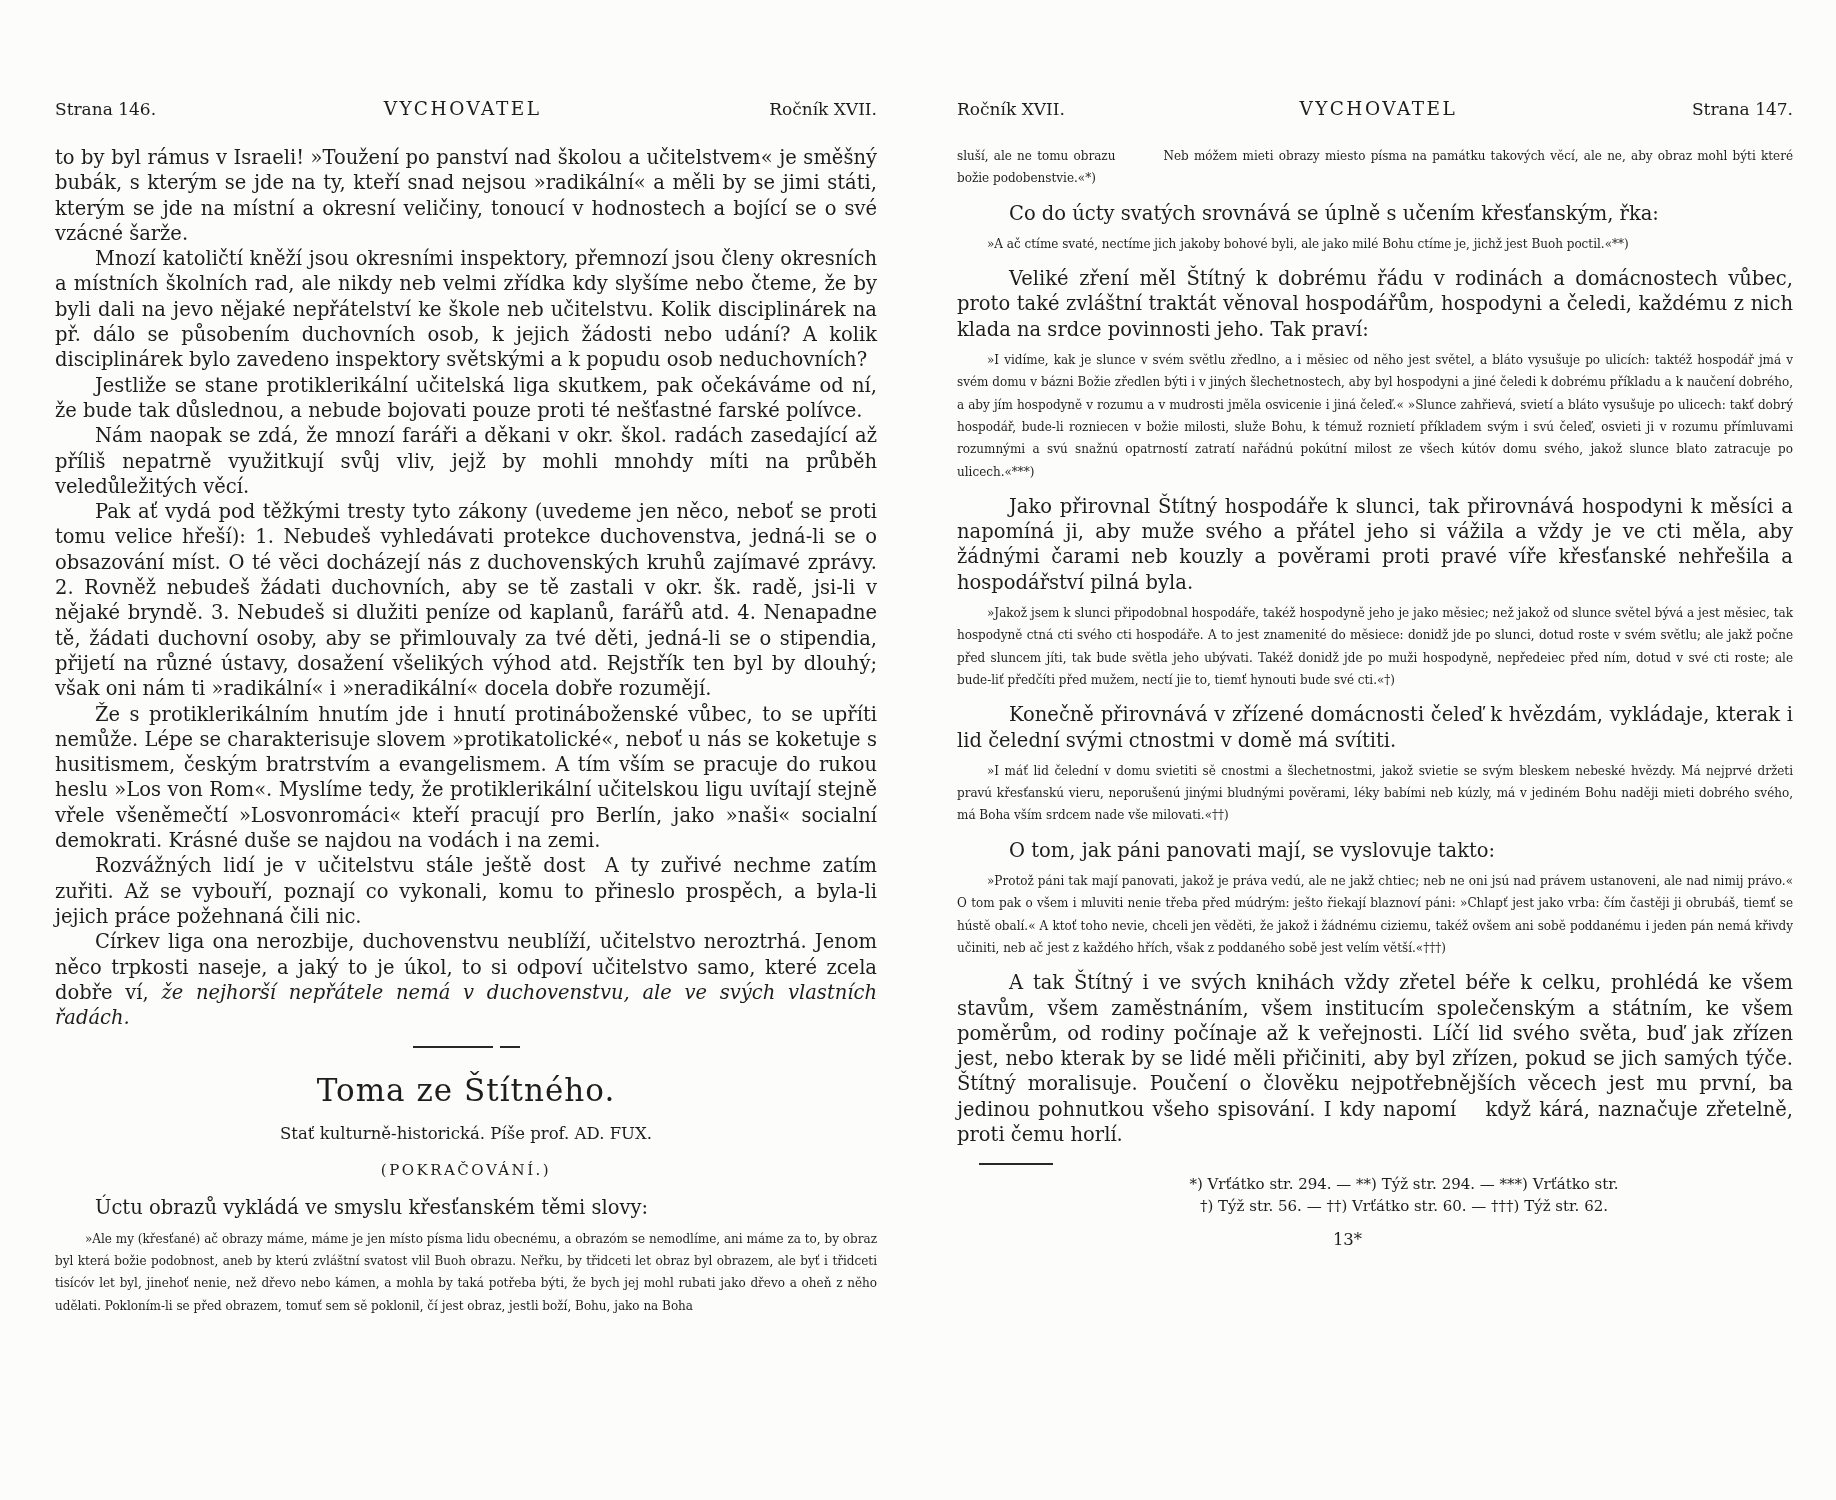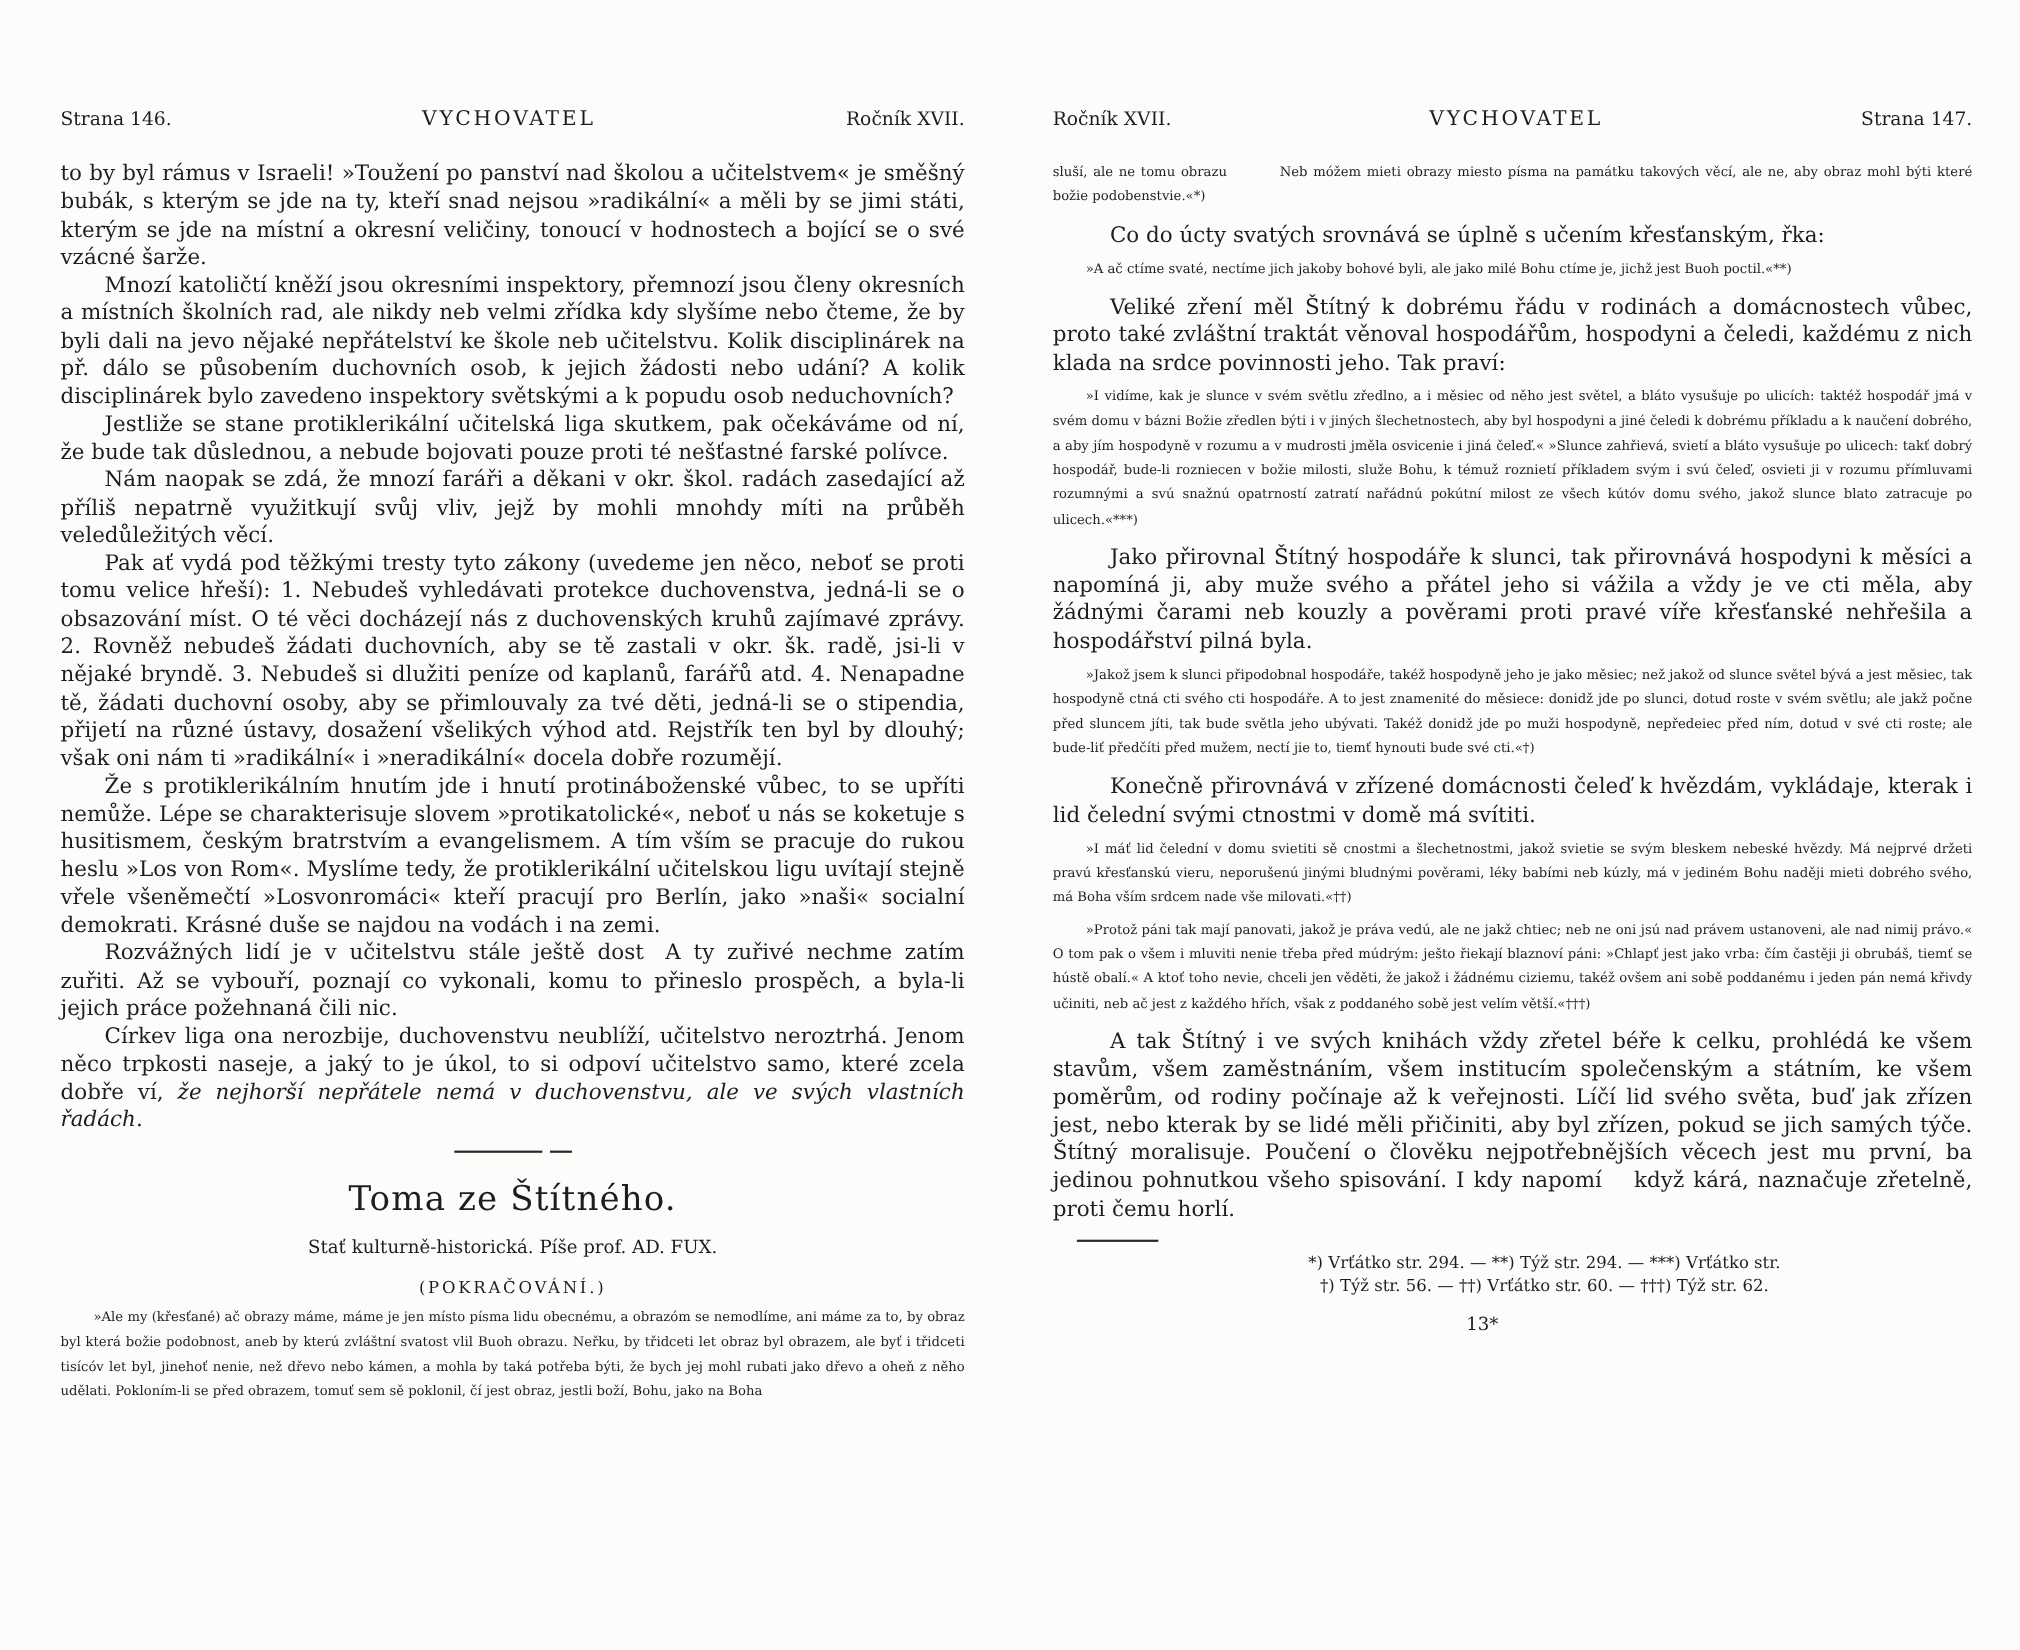--- a/index.html
+++ b/index.html
@@ -89,40 +89,42 @@
 
   <div class="divider">
     <span class="seg seg-long"></span>
     <span class="seg seg-short"></span>
   </div>
 
   <h1 class="article-title">Toma ze Štítného.</h1>
   <div class="article-subtitle">Stať kulturně-historická. Píše prof. AD. FUX.</div>
   <div class="article-continuation">(POKRAČOVÁNÍ.)</div>
 
+  <p class="para lead">Úctu obrazů vykládá ve smyslu křesťanském těmi slovy:</p>
   <p class="quote">»Ale my (křesťané) ač obrazy máme, máme je jen místo písma lidu obecnému, a obrazóm se nemodlíme, ani máme za to, by obraz byl která božie podobnost, aneb by kterú zvláštní svatost vlil Buoh obrazu. Neřku, by třidceti let obraz byl obrazem, ale byť i třidceti tisícóv let byl, jinehoť nenie, než dřevo nebo kámen, a mohla by taká potřeba býti, že bych jej mohl rubati jako dřevo a oheň z něho udělati. Pokloním-li se před obrazem, tomuť sem sě poklonil, čí jest obraz, jestli boží, Bohu, jako na Boha</p>
 </div>
 
 <div class="page" id="right-page">
   <div class="page-header">
     <span>Ročník XVII.</span>
     <span class="masthead">VYCHOVATEL</span>
     <span>Strana 147.</span>
   </div>
 
   <div>
     <p class="pq first">sluší, ale ne tomu obrazu    Neb móžem mieti obrazy miesto písma na památku takových věcí, ale ne, aby obraz mohl býti které božie podobenstvie.«*)</p>
     <p class="pn">Co do úcty svatých srovnává se úplně s učením křesťanským, řka:</p>
     <p class="pq">»A ač ctíme svaté, nectíme jich jakoby bohové byli, ale jako milé Bohu ctíme je, jichž jest Buoh poctil.«**)</p>
     <p class="pn">Veliké zření měl Štítný k dobrému řádu v rodinách a domácnostech vůbec, proto také zvláštní traktát věnoval hospodářům, hospodyni a čeledi, každému z nich klada na srdce povinnosti jeho. Tak praví:</p>
     <p class="pq">»I vidíme, kak je slunce v svém světlu zředlno, a i měsiec od něho jest světel, a bláto vysušuje po ulicích: taktéž hospodář jmá v svém domu v bázni Božie zředlen býti i v jiných šlechetnostech, aby byl hospodyni a jiné čeledi k dobrému příkladu a k naučení dobrého, a aby jím hospodyně v rozumu a v mudrosti jměla osvicenie i jiná čeleď.« »Slunce zahřievá, svietí a bláto vysušuje po ulicech: takť dobrý hospodář, bude-li rozniecen v božie milosti, služe Bohu, k témuž roznietí příkladem svým i svú čeleď, osvieti ji v rozumu přímluvami rozumnými a svú snažnú opatrností zatratí nařádnú pokútní milost ze všech kútóv domu svého, jakož slunce blato zatracuje po ulicech.«***)</p>
     <p class="pn">Jako přirovnal Štítný hospodáře k slunci, tak přirovnává hospodyni k měsíci a napomíná ji, aby muže svého a přátel jeho si vážila a vždy je ve cti měla, aby žádnými čarami neb kouzly a pověrami proti pravé víře křesťanské nehřešila a hospodářství pilná byla.</p>
     <p class="pq">»Jakož jsem k slunci připodobnal hospodáře, takéž hospodyně jeho je jako měsiec; než jakož od slunce světel bývá a jest měsiec, tak hospodyně ctná cti svého cti hospodáře. A to jest znamenité do měsiece: donidž jde po slunci, dotud roste v svém světlu; ale jakž počne před sluncem jíti, tak bude světla jeho ubývati. Takéž donidž jde po muži hospodyně, nepředeiec před ním, dotud v své cti roste; ale bude-liť předčíti před mužem, nectí jie to, tiemť hynouti bude své cti.«†)</p>
     <p class="pn">Konečně přirovnává v zřízené domácnosti čeleď k hvězdám, vykládaje, kterak i lid čelední svými ctnostmi v domě má svítiti.</p>
     <p class="pq">»I máť lid čelední v domu svietiti sě cnostmi a šlechetnostmi, jakož svietie se svým bleskem nebeské hvězdy. Má nejprvé držeti pravú křesťanskú vieru, neporušenú jinými bludnými pověrami, léky babími neb kúzly, má v jediném Bohu naději mieti dobrého svého, má Boha vším srdcem nade vše milovati.«††)</p>
+    <p class="pn">O tom, jak páni panovati mají, se vyslovuje takto:</p>
     <p class="pq">»Protož páni tak mají panovati, jakož je práva vedú, ale ne jakž chtiec; neb ne oni jsú nad právem ustanoveni, ale nad nimij právo.« O tom pak o všem i mluviti nenie třeba před múdrým: ješto řiekají blaznoví páni: »Chlapť jest jako vrba: čím častěji ji obrubáš, tiemť se hústě obalí.« A ktoť toho nevie, chceli jen věděti, že jakož i žádnému ciziemu, takéž ovšem ani sobě poddanému i jeden pán nemá křivdy učiniti, neb ač jest z každého hřích, však z poddaného sobě jest velím větší.«†††)</p>
     <p class="pn">A tak Štítný i ve svých knihách vždy zřetel béře k celku, prohlédá ke všem stavům, všem zaměstnáním, všem institucím společenským a státním, ke všem poměrům, od rodiny počínaje až k veřejnosti. Líčí lid svého světa, buď jak zřízen jest, nebo kterak by se lidé měli přičiniti, aby byl zřízen, pokud se jich samých týče. Štítný moralisuje. Poučení o člověku nejpotřebnějších věcech jest mu první, ba jedinou pohnutkou všeho spisování. I kdy napomí  když kárá, naznačuje zřetelně, proti čemu horlí.</p>
   </div>
 
   <div class="foot-rule"></div>
   <div class="footnotes">
     <p class="footnote-line" style="margin:0;">*) Vrťátko str. 294. — **) Týž str. 294. — ***) Vrťátko str.</p>
     <p class="footnote-line" style="margin:0;">†) Týž str. 56. — ††) Vrťátko str. 60. — †††) Týž str. 62.</p>
   </div>
   <div class="signature">13*</div>

